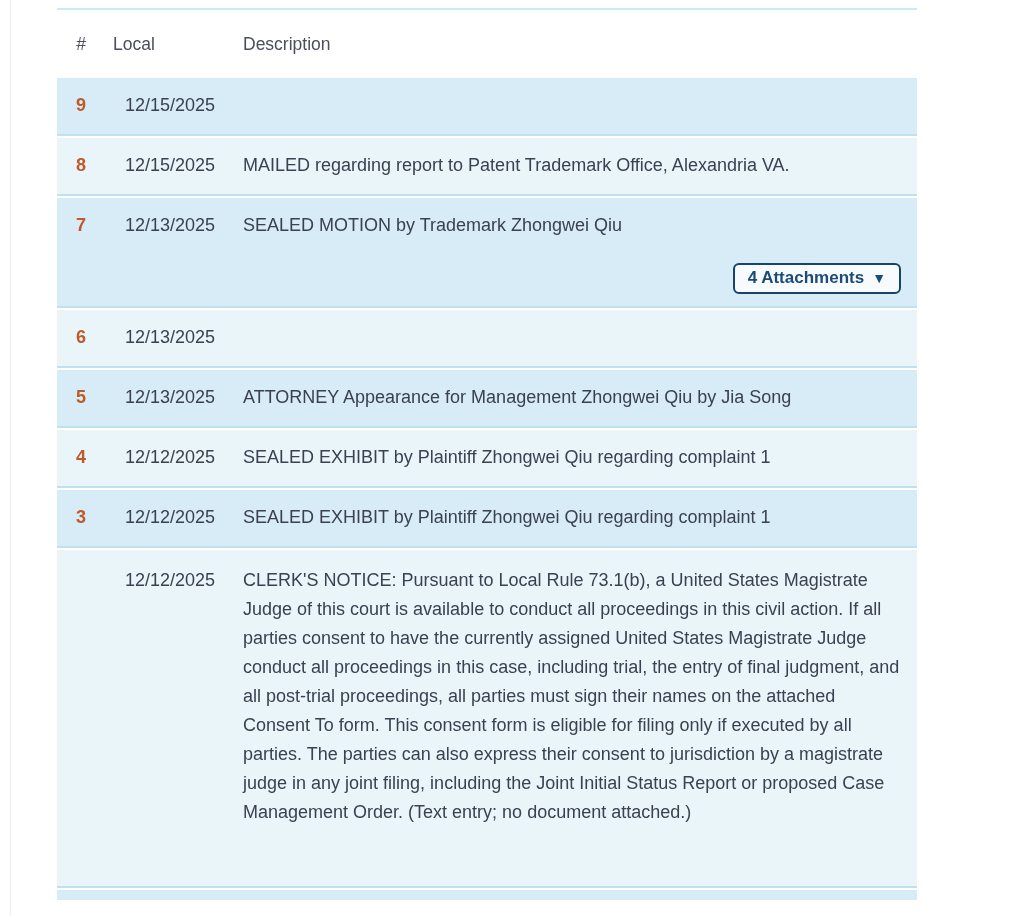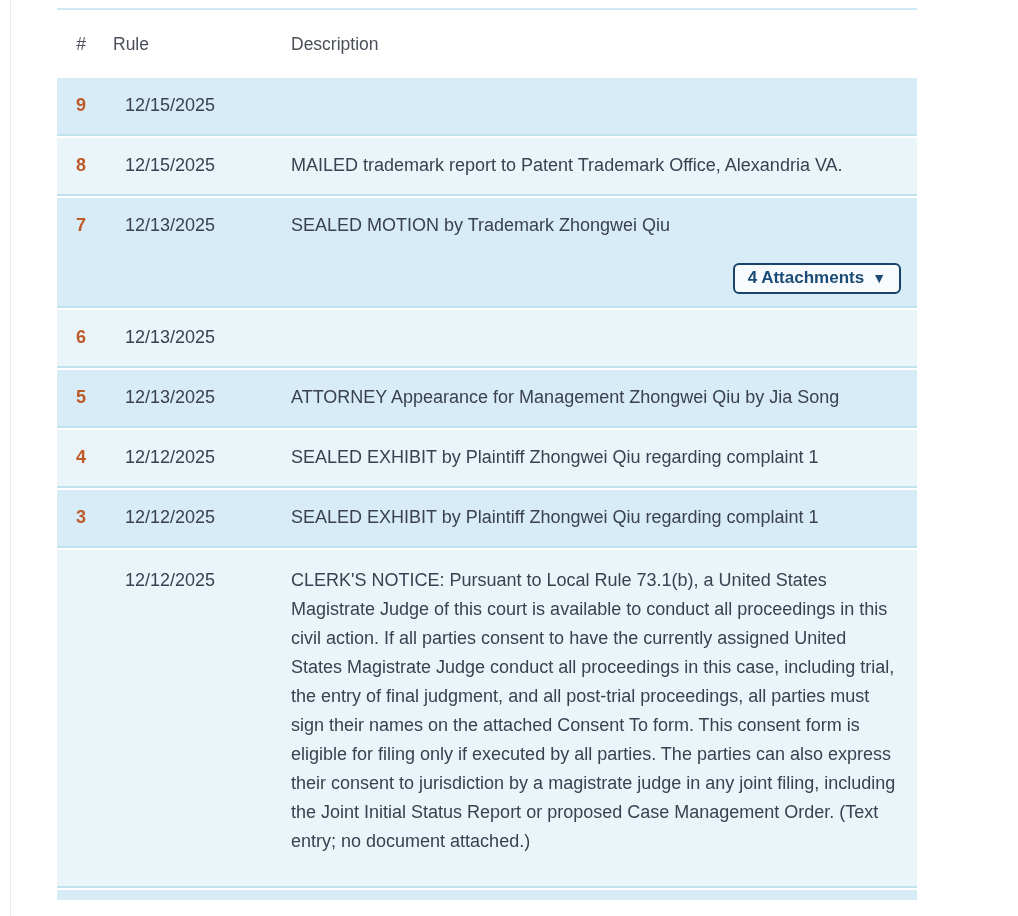--- a/index.html
+++ b/index.html
@@ -72,21 +72,20 @@
     box-sizing: border-box;
     padding-left: 24px;
     white-space: nowrap;
   }
   .header-row .cell-date { padding-left: 12px; }
   .header-row .cell-num  { font-weight: normal; color: #4b4f5a; }
   .cell-desc {
     flex: 1;
     box-sizing: border-box;
     padding-right: 16px;
-    margin-left: 48px;
   }
   .attachments-btn {
     position: absolute;
     right: 16px;
     bottom: 12px;
     display: inline-flex;
     align-items: flex-end;
     gap: 8px;
     background: #f8fbfd;
     border: 2px solid #17446b;
@@ -111,33 +110,33 @@
 <body>
 
 <div class="page">
   <div class="left-rule"></div>
 
   <div class="docket">
     <div class="top-rule"></div>
 
     <div class="header-row">
       <div class="cell-num">#</div>
-      <div class="cell-date">Rule</div>
+      <div class="cell-date">Local</div>
       <div class="cell-desc">Description</div>
     </div>
 
     <div class="row tone-blue h-std">
       <div class="cell-num">9</div>
       <div class="cell-date">12/15/2025</div>
     </div>
 
     <div class="row tone-light h-std">
       <div class="cell-num">8</div>
       <div class="cell-date">12/15/2025</div>
-      <div class="cell-desc">MAILED trademark report to Patent Trademark Office, Alexandria VA.</div>
+      <div class="cell-desc">MAILED regarding report to Patent Trademark Office, Alexandria VA.</div>
     </div>
 
     <div class="row tone-blue h-tall">
       <div class="cell-num">7</div>
       <div class="cell-date">12/13/2025</div>
       <div class="cell-desc">SEALED MOTION by Trademark Zhongwei Qiu</div>
       <button class="attachments-btn">
         <span>4 Attachments</span>
         <span class="chevron">▼</span>
       </button>

